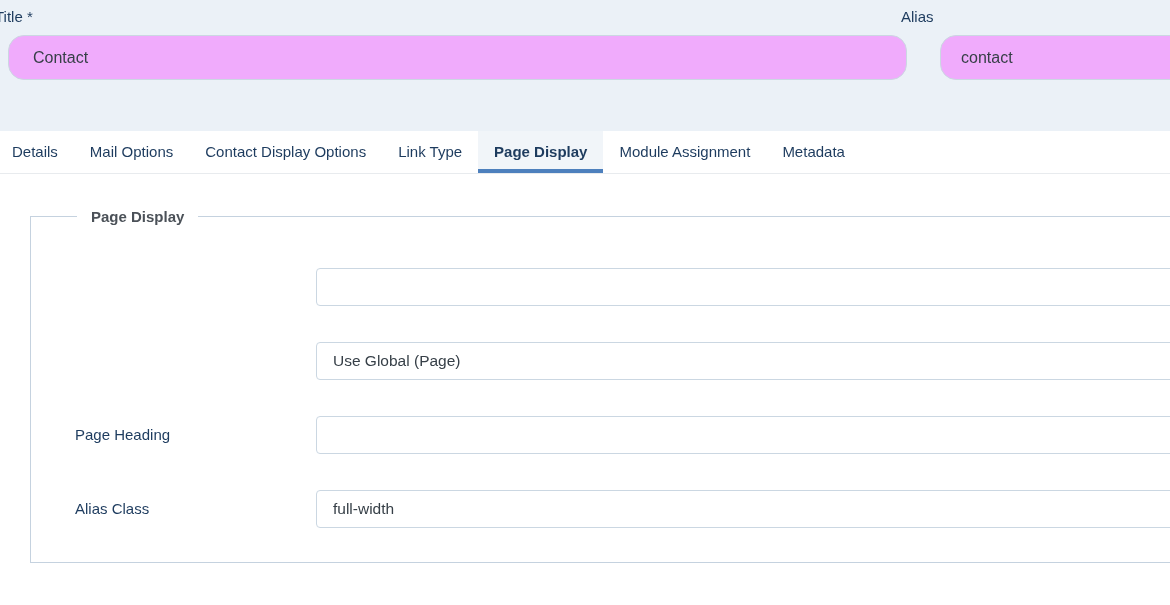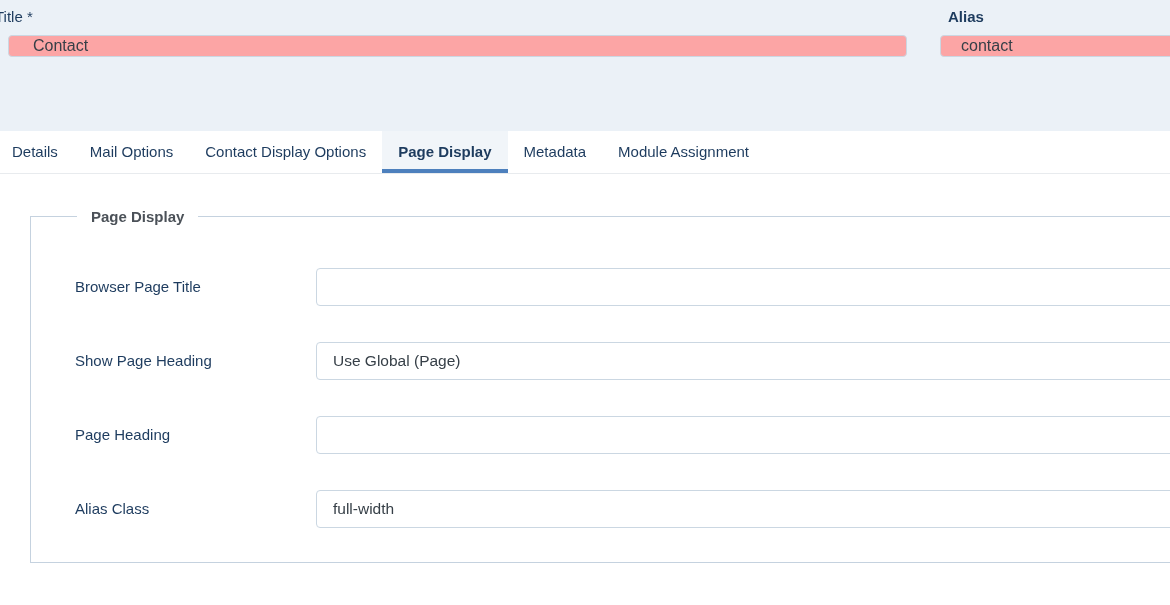--- a/index.html
+++ b/index.html
@@ -21,29 +21,29 @@
     background: #ebf1f7;
   }
   .top-label {
     position: absolute;
     top: 8px;
     font-size: 15px;
     color: #1d3b5e;
     white-space: nowrap;
   }
   .title-label { left: -5px; }
-  .alias-label { left: 948px; font-weight: bold; }
+  .alias-label { left: 901px; }
   .text-input {
     position: absolute;
     top: 35px;
-    height: 22px;
+    height: 45px;
     box-sizing: border-box;
     border: 1px solid #cbd7e2;
-    border-radius: 4px;
-    background: #fca5a5;
+    border-radius: 16px;
+    background: #f0abfc;
     font-family: "Liberation Sans", "DejaVu Sans", sans-serif;
     font-size: 16px;
     color: #363f47;
     outline: none;
   }
   .title-input { left: 8px; width: 899px; padding: 0 16px 0 24px; }
   .alias-input { left: 940px; width: 320px; padding: 0 16px 0 20px; }
   .alias-help {
     position: absolute;
     left: 940px; top: 79px;
@@ -141,36 +141,35 @@
 
     <label class="top-label alias-label">Alias</label>
     <input class="text-input alias-input" type="text" value="contact" style="">
   </div>
 
   <nav class="tabs">
     <ul>
       <li class="tab">Details</li>
       <li class="tab">Mail Options</li>
       <li class="tab">Contact Display Options</li>
+      <li class="tab">Link Type</li>
       <li class="tab active">Page Display</li>
+      <li class="tab">Module Assignment</li>
       <li class="tab">Metadata</li>
-      <li class="tab">Module Assignment</li>
     </ul>
   </nav>
 
   <div class="fieldset">
     <div class="legend">Page Display</div>
 
     <div class="row" style="top:51px">
-      <label class="row-label">Browser Page Title</label>
       <input class="row-control" type="text" value="" style="">
     </div>
 
     <div class="row" style="top:125px">
-      <label class="row-label">Show Page Heading</label>
       <div class="row-control row-select" role="combobox">
         <span>Use Global (Page)</span>
       </div>
     </div>
 
     <div class="row" style="top:199px">
       <label class="row-label">Page Heading</label>
       <input class="row-control" type="text" value="" style="">
     </div>
 

